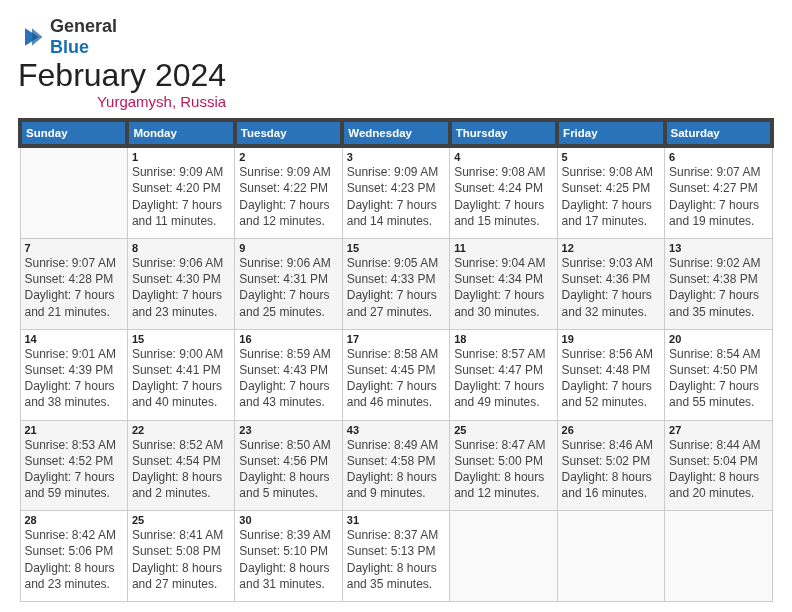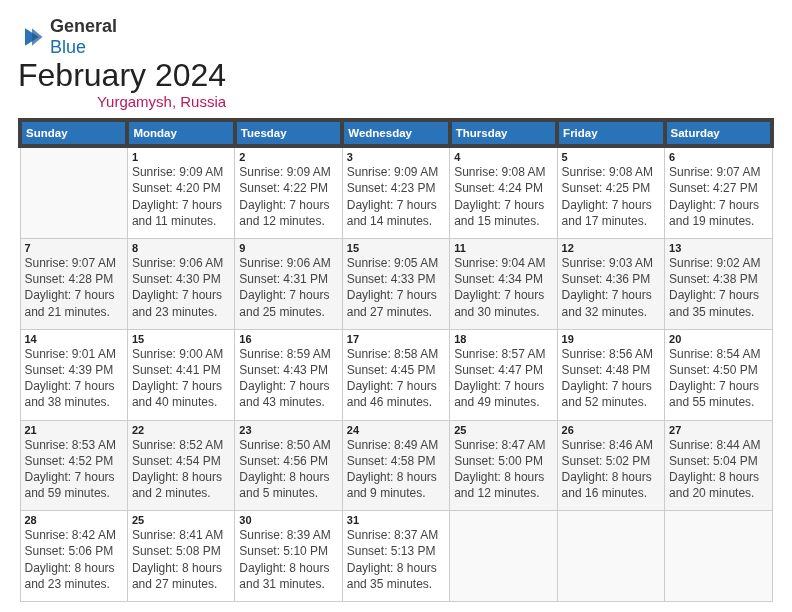--- a/index.html
+++ b/index.html
@@ -29,21 +29,21 @@
       align-items: center;
       gap: 4px;
     }
     .logo-text-general {
       font-size: 18px;
       font-weight: bold;
       color: #333;
     }
     .logo-text-blue {
       font-size: 18px;
-      font-weight: normal;
+      font-weight: bold;
       color: #1a6faf;
     }
     .logo-icon {
       width: 28px;
       height: 28px;
     }
     .title-block {
       text-align: right;
     }
     .month-title {
@@ -318,21 +318,21 @@
       </td>
           <td>
         <span class="day-number">23</span>
         <div class="day-info">
           Sunrise: 8:50 AM<br>
           Sunset: 4:56 PM<br>
           Daylight: 8 hours and 5 minutes.
         </div>
       </td>
           <td>
-        <span class="day-number">24</span>
+        <span class="day-number">43</span>
         <div class="day-info">
           Sunrise: 8:49 AM<br>
           Sunset: 4:58 PM<br>
           Daylight: 8 hours and 9 minutes.
         </div>
       </td>
           <td>
         <span class="day-number">25</span>
         <div class="day-info">
           Sunrise: 8:47 AM<br>

